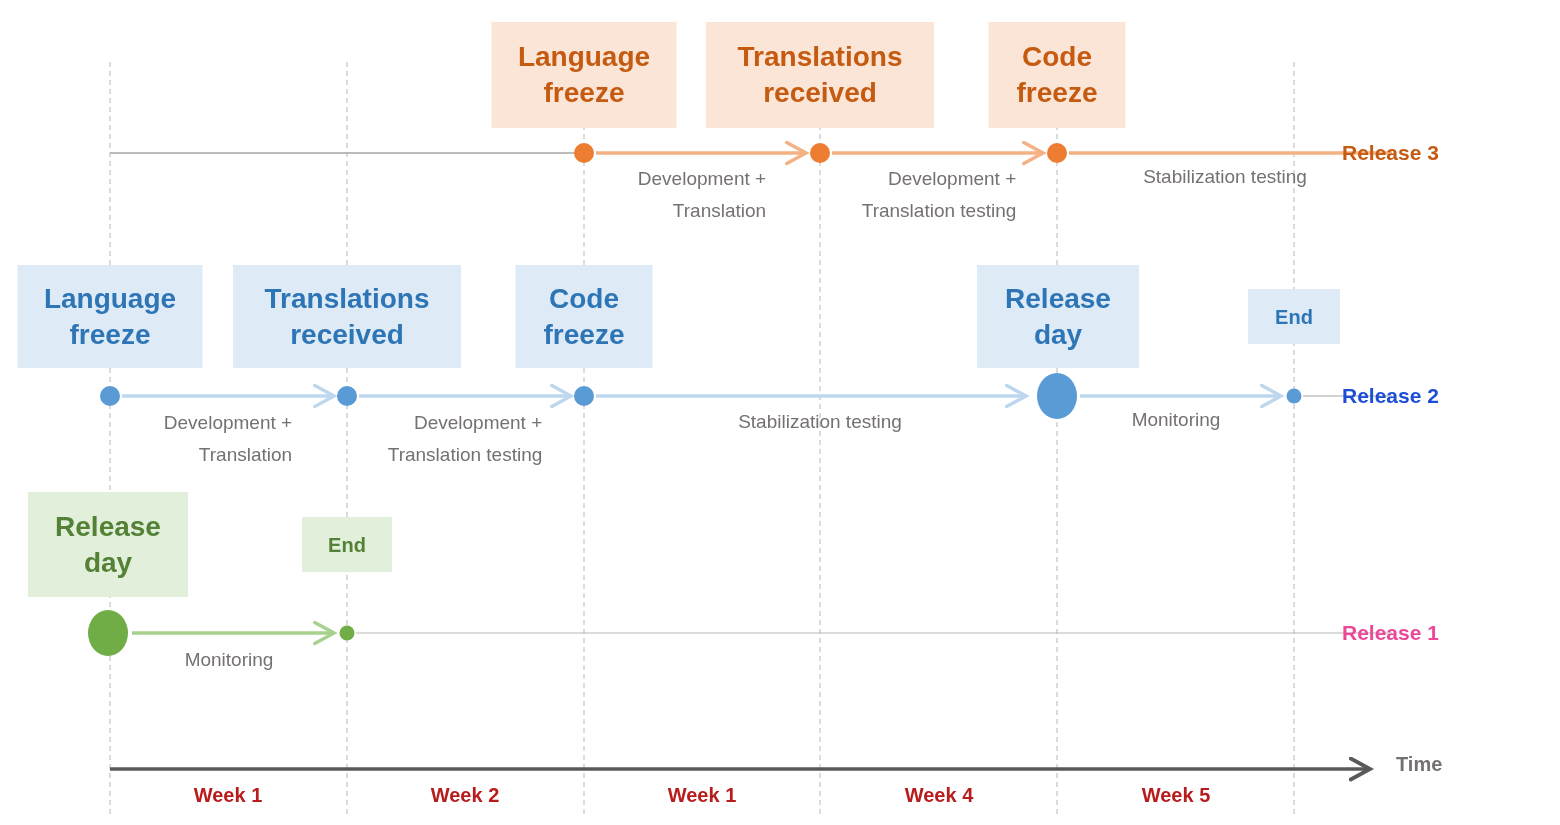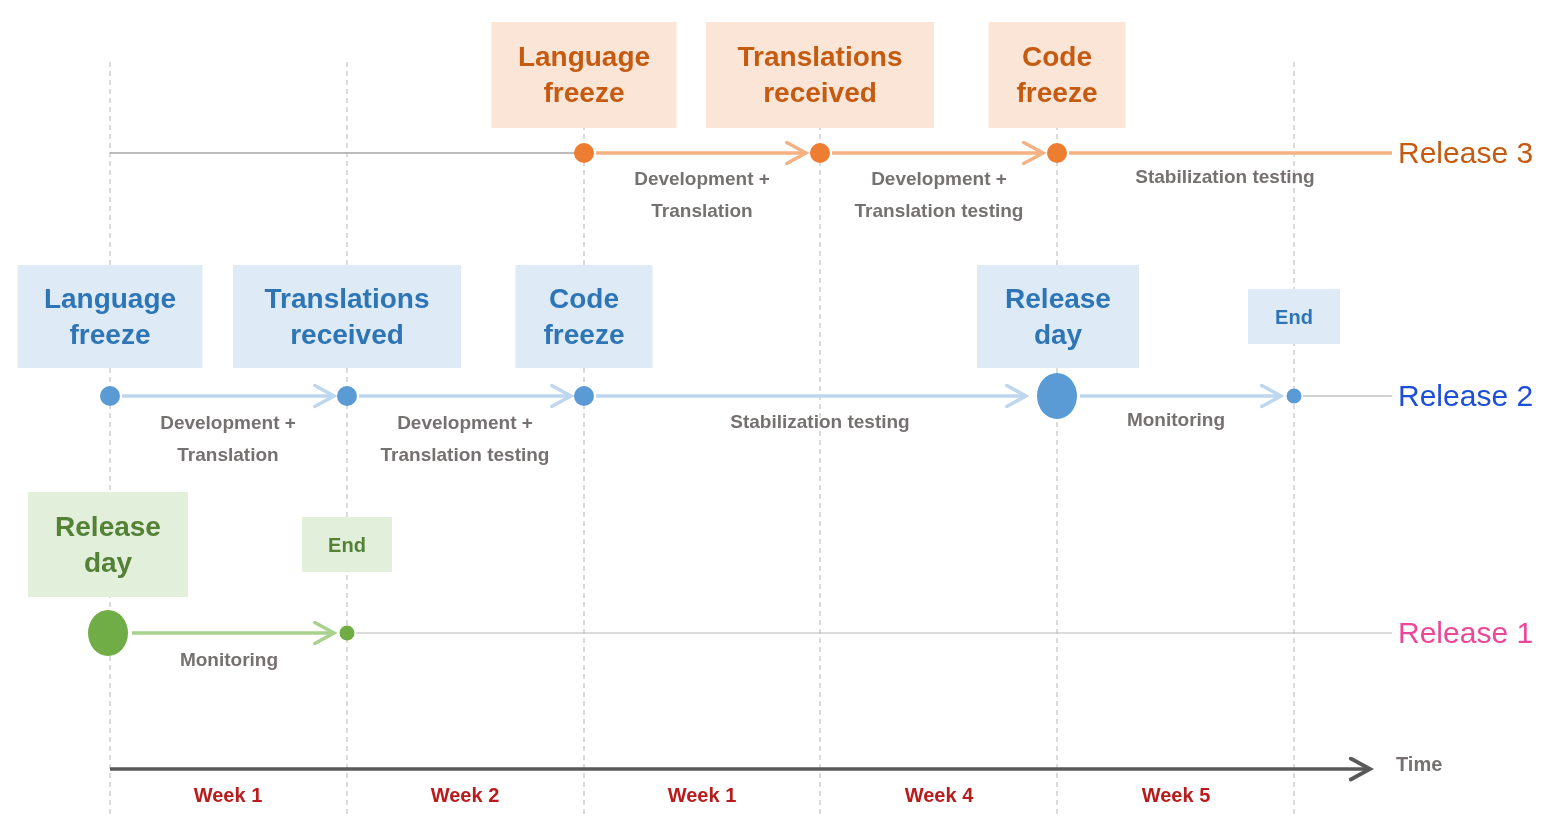--- a/index.html
+++ b/index.html
@@ -13,25 +13,25 @@
     position:absolute;display:flex;align-items:center;justify-content:center;
     text-align:center;font-weight:bold;font-size:28px;line-height:36px;
     white-space:pre-line;transform:translateX(-50%);
   }
   .box.orange{background:#FBE5D6;color:#C55A11;}
   .box.blue{background:#DEEBF7;color:#2E75B6;}
   .box.green{background:#E2EFDA;color:#538135;}
   .box.small{font-size:20px;}
 
   .caption{
-    position:absolute;transform:translateX(-50%);text-align:center;
-    color:#767171;font-weight:bold;font-size:19px;line-height:32px;white-space:pre-line;
+    position:absolute;transform:translateX(-50%);text-align:right;
+    color:#767171;font-weight:normal;font-size:19px;line-height:32px;white-space:pre-line;
   }
   .release-label{
-    position:absolute;left:1398px;font-weight:normal;font-size:30px;line-height:38px;white-space:nowrap;
+    position:absolute;left:1342px;font-weight:bold;font-size:21px;line-height:38px;white-space:nowrap;
   }
   .release-label.orange{color:#C55A11;}
   .release-label.blue{color:#1d4ed8;}
   .release-label.green{color:#ec4899;}
 
   .week-label{
     position:absolute;transform:translateX(-50%);width:180px;text-align:center;
     color:#b91c1c;font-weight:bold;font-size:20px;top:784px;
   }
   .time-label{

